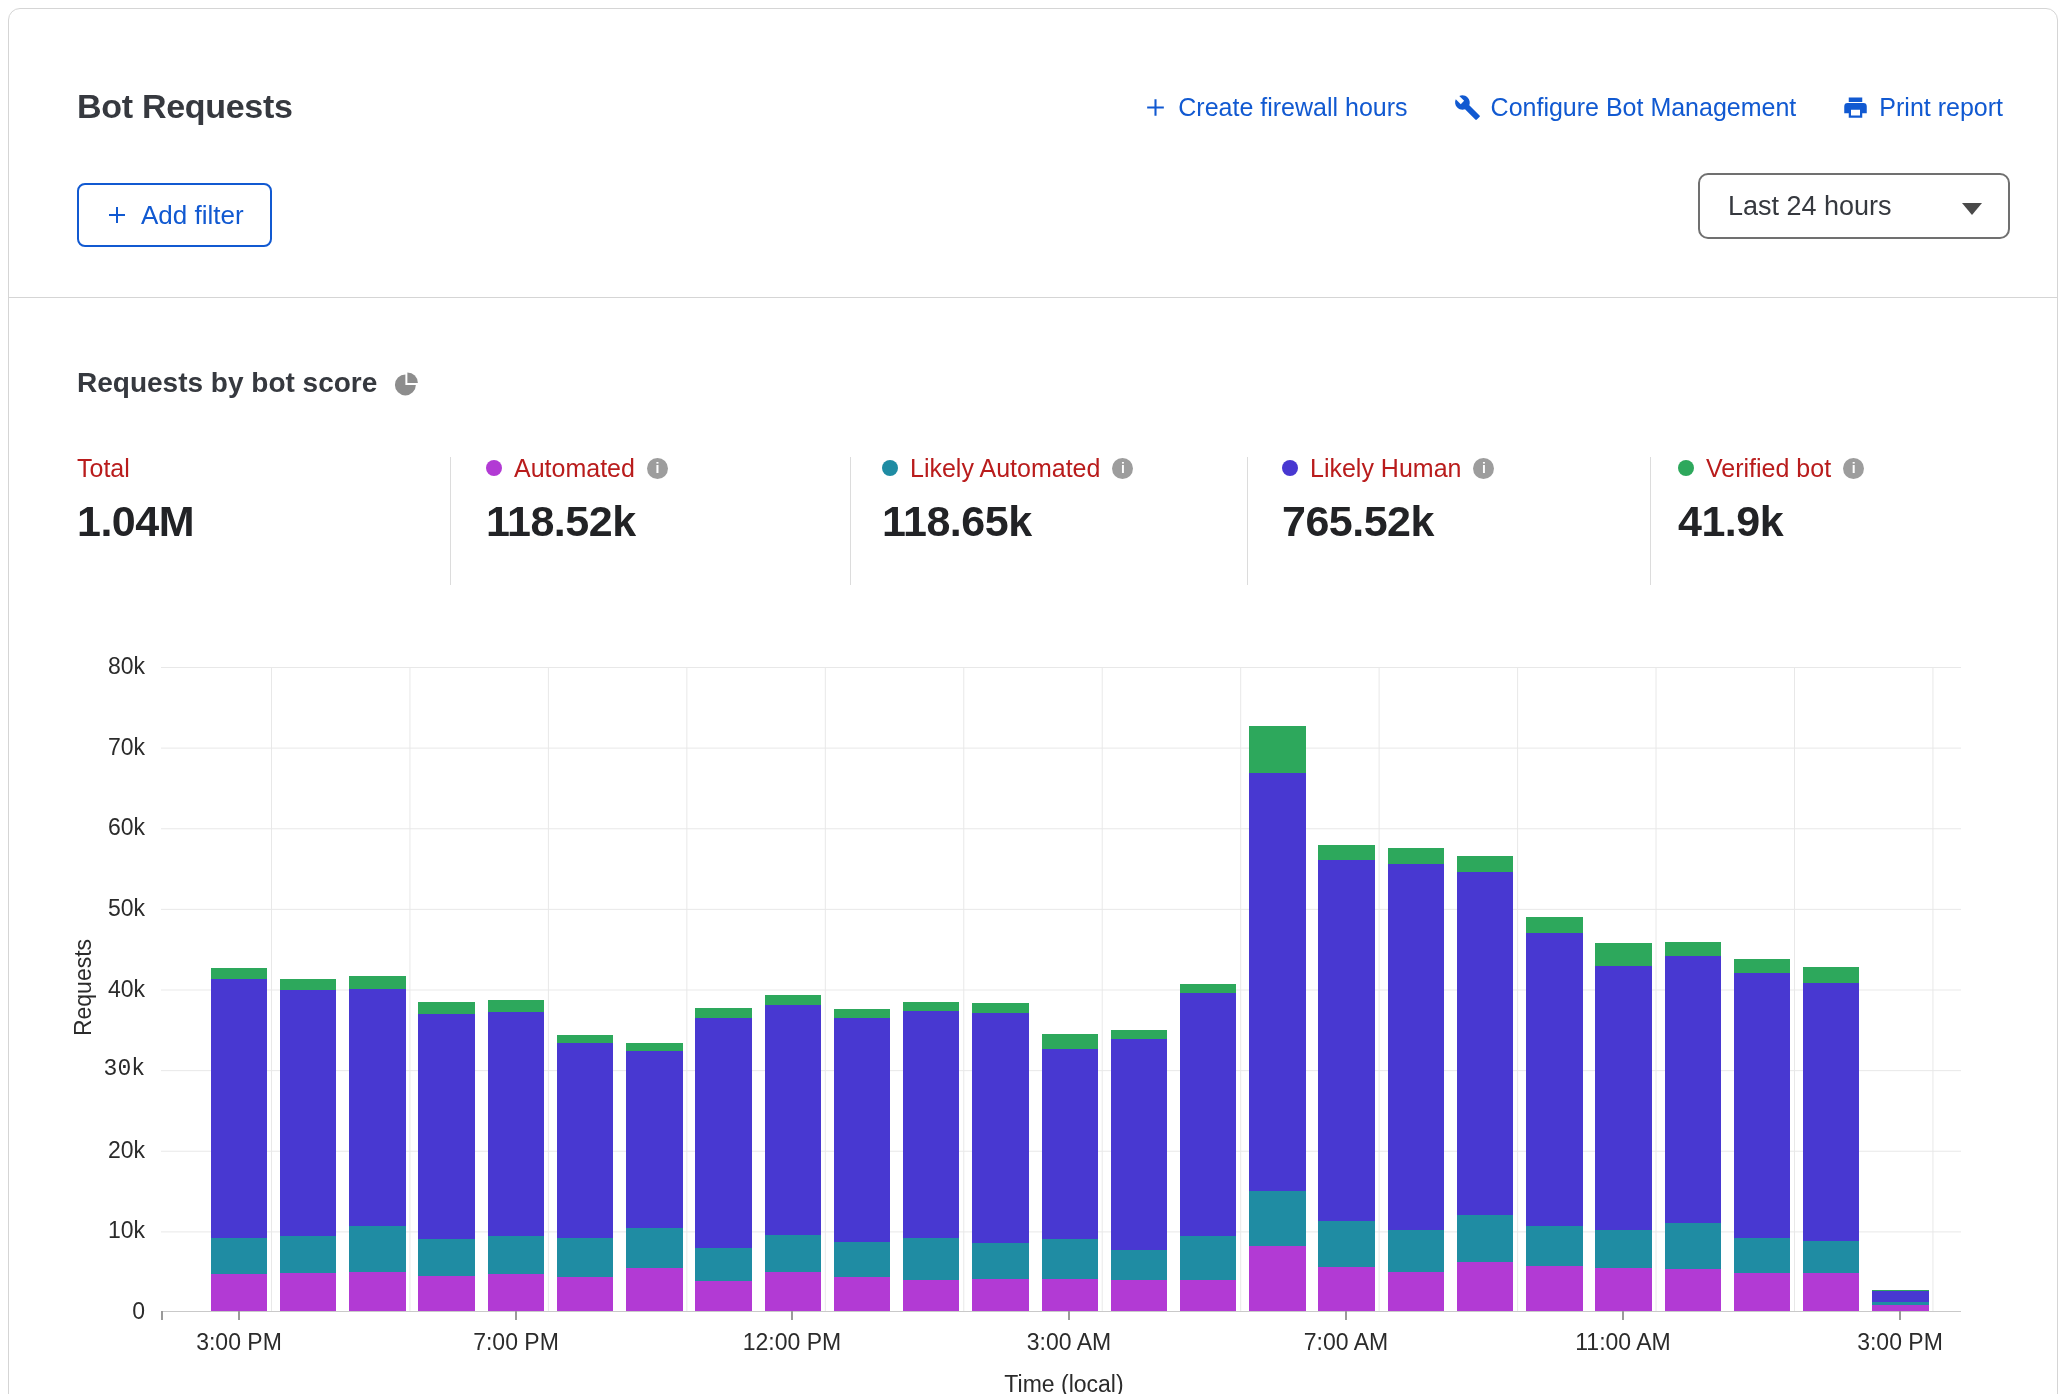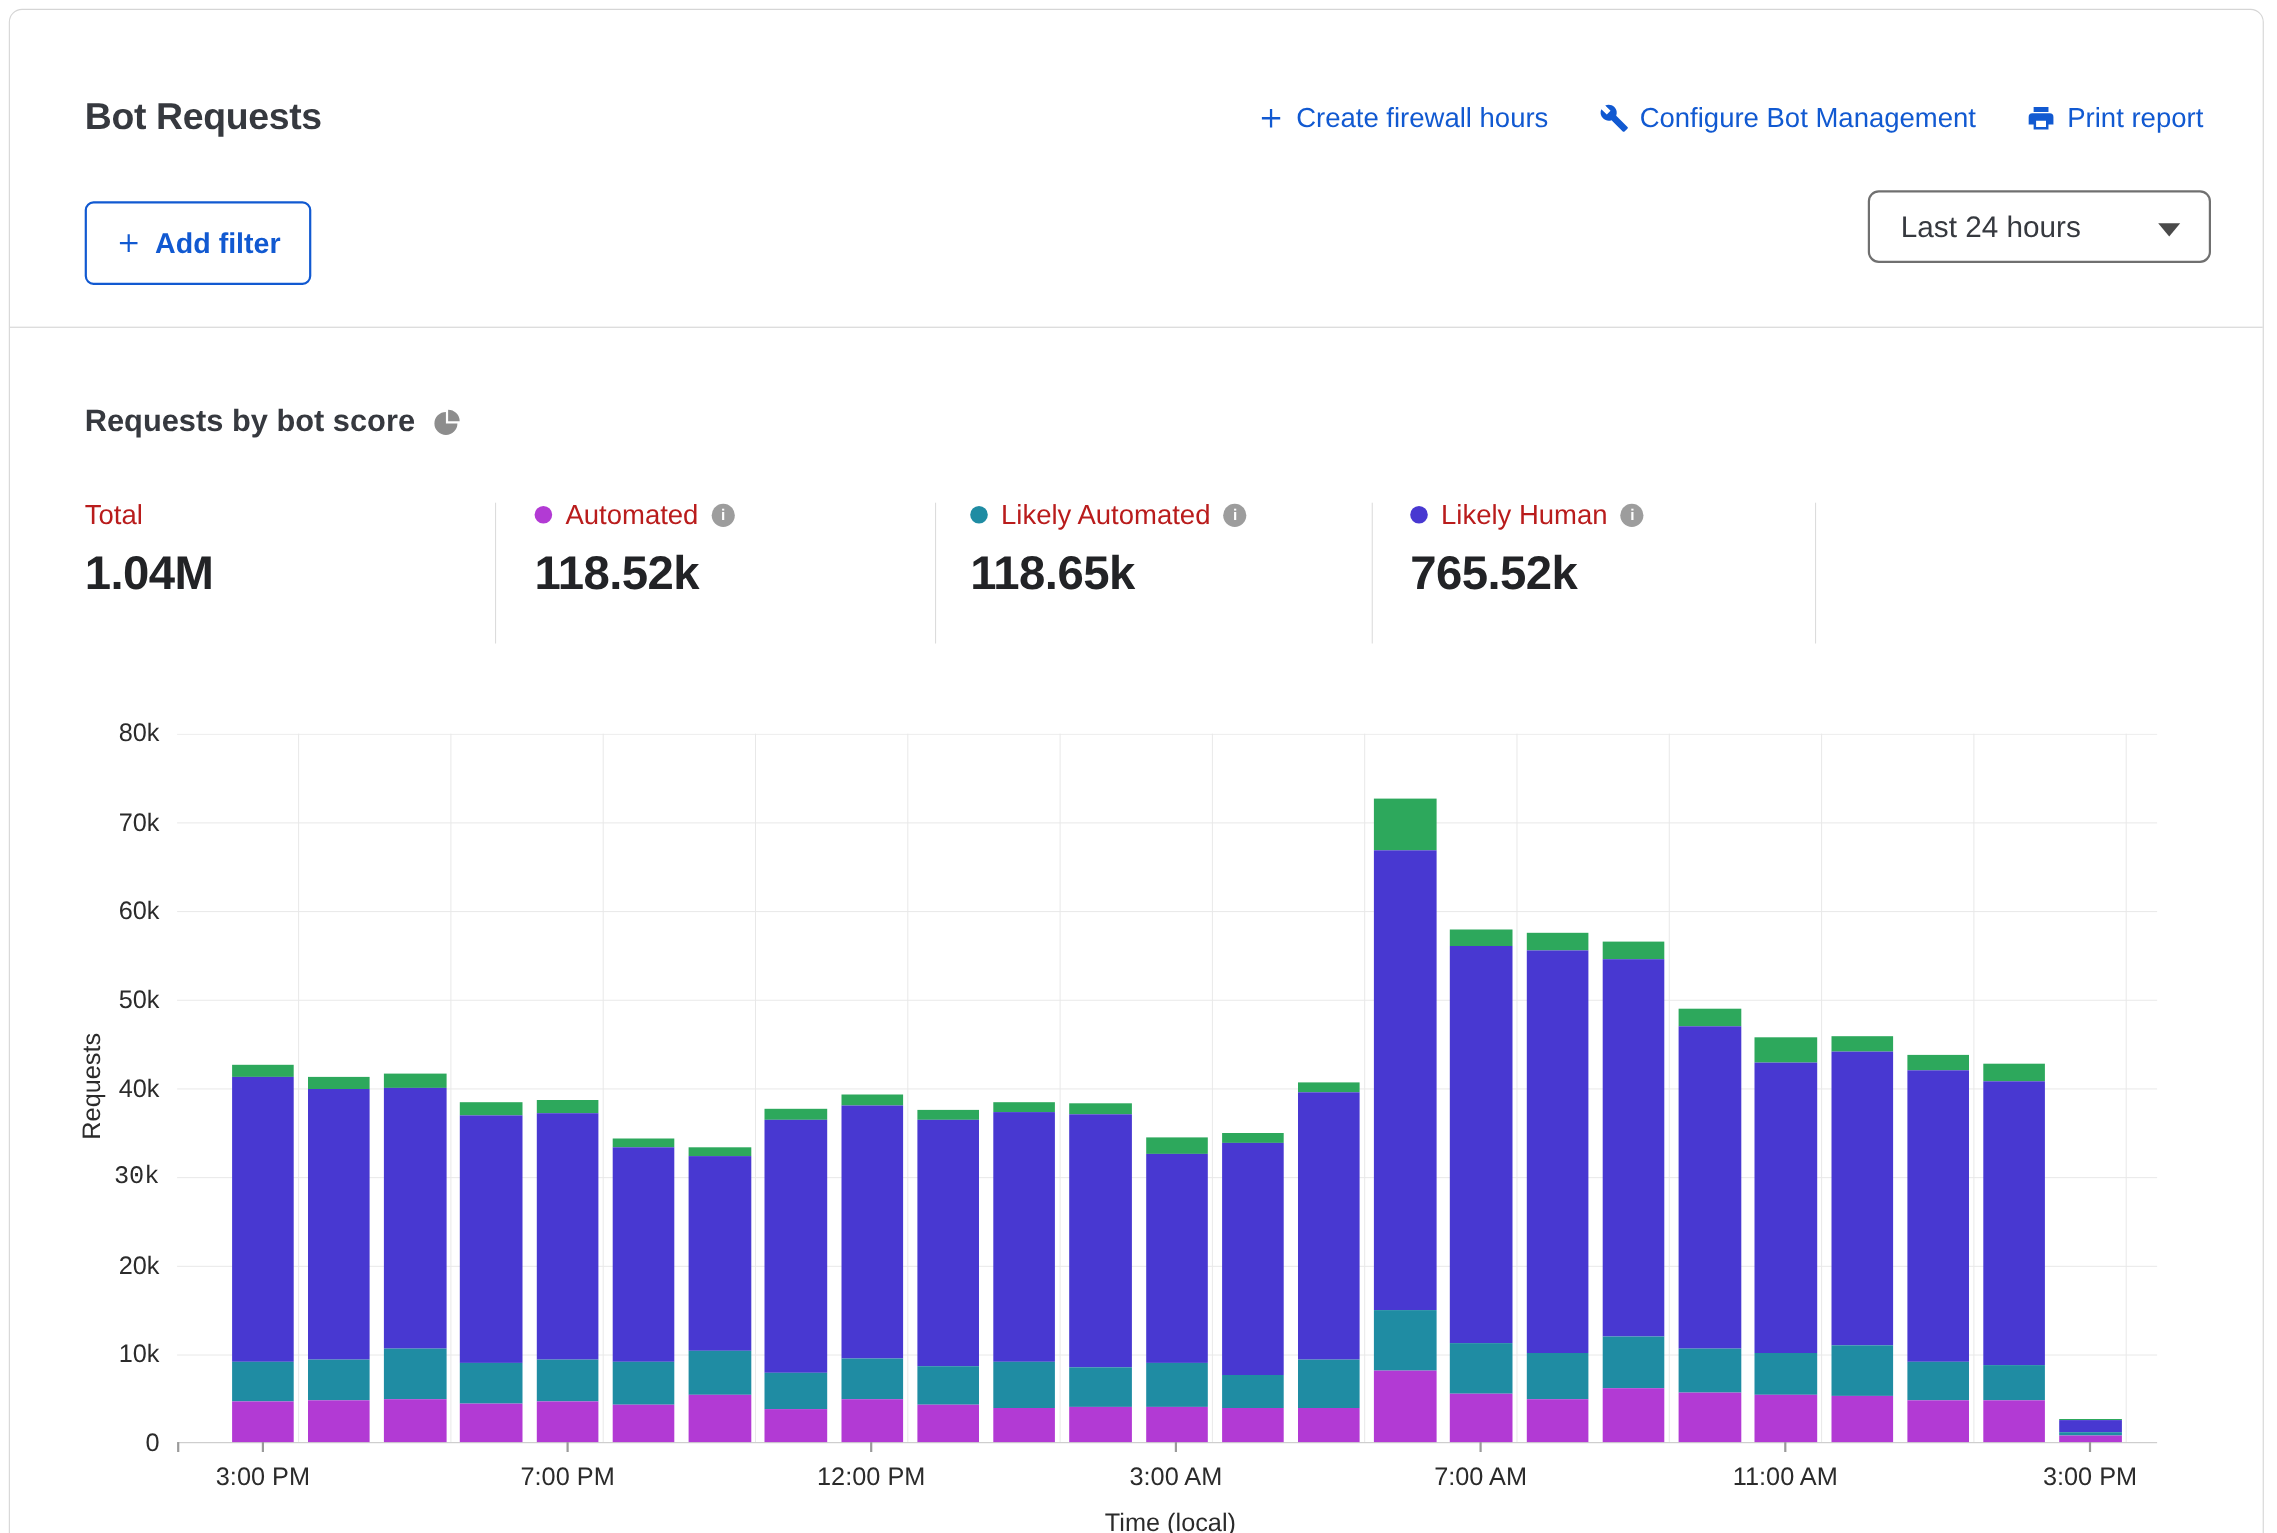--- a/index.html
+++ b/index.html
@@ -6,23 +6,23 @@
   html,body { width:2070px; height:1394px; background:#fff; overflow:hidden;
     font-family:"Liberation Sans","DejaVu Sans",sans-serif; }
   #card { position:absolute; left:8px; top:8px; width:2050px; height:1500px;
     border:1px solid #d5d5d5; border-radius:12px 12px 0 0; background:#fff; }
   
   #page-title { position:absolute; left:68px; top:78px; font-size:34px; font-weight:700;
     color:#36393f; letter-spacing:-0.3px; }
   #actions { position:absolute; right:54px; top:84px; display:flex; gap:46px; align-items:center; }
   .action-link { display:flex; align-items:center; gap:10px; font-size:25px; cursor:pointer; }
   .action-link svg { display:block; }
-  #add-filter { position:absolute; left:68px; top:174px; height:76px; padding:0 26px;
+  #add-filter { position:absolute; left:68px; top:174px; height:64px; padding:0 26px;
     display:inline-flex; align-items:center; gap:12px; border-radius:8px; background:#fff;
-    font-size:26px; cursor:pointer;font-weight:bold; }
+    font-size:26px; cursor:pointer; }
   #time-range { position:absolute; left:1689px; top:164px; width:312px; height:66px;
     border:2px solid #707070; border-radius:10px; background:#fff; display:flex;
     align-items:center; padding:0 28px; font-size:27px; color:#36393f; cursor:pointer; }
   #caret { position:absolute; right:26px; top:28px; width:0; height:0;
     border-left:10px solid transparent; border-right:10px solid transparent;
     border-top:12px solid #4a4a4a; }
   #header-divider { position:absolute; left:0; top:288px; width:100%; height:1px; background:#d5d5d5; }
   
   #section-title-row { position:absolute; left:68px; top:358px; display:flex; align-items:center; gap:16px; }
   #section-title { font-size:28px; font-weight:700; color:#36393f; }
@@ -141,20 +141,28 @@
       <div class="stat-divider" style="left: 1238px;"></div>
       <div class="stat-col" style="left: 1273px;">
         <div class="stat-label-row">
           <span class="dot" style="background: rgb(72, 56, 209);"></span>
           <span class="stat-label">Likely Human</span>
           <span class="info"></span>
         </div>
         <div class="stat-value">765.52k</div>
       </div>
       <div class="stat-divider" style="left: 1641px;"></div>
+      <div class="stat-col" style="left: 1669px;">
+        <div class="stat-label-row">
+          <span class="dot" style="background: rgb(45, 168, 92);"></span>
+          <span class="stat-label">Verified bot</span>
+          <span class="info"></span>
+        </div>
+        <div class="stat-value">41.9k</div>
+      </div>
     </div>
 
   <div id="plot">
     <div id="ylabel-title">Requests</div>
     <div id="xlabel-title">Time (local)</div>
   <div class="ylabel" style="bottom: -12px;">0</div>
       <div class="ylabel" style="bottom: 68.625px;">10k</div>
       <div class="ylabel" style="bottom: 149.25px;">20k</div>
       <div class="ylabel" style="bottom: 229.875px; font-family: Liberation Mono, monospace;">30k</div>
       <div class="ylabel" style="bottom: 310.5px;">40k</div>

